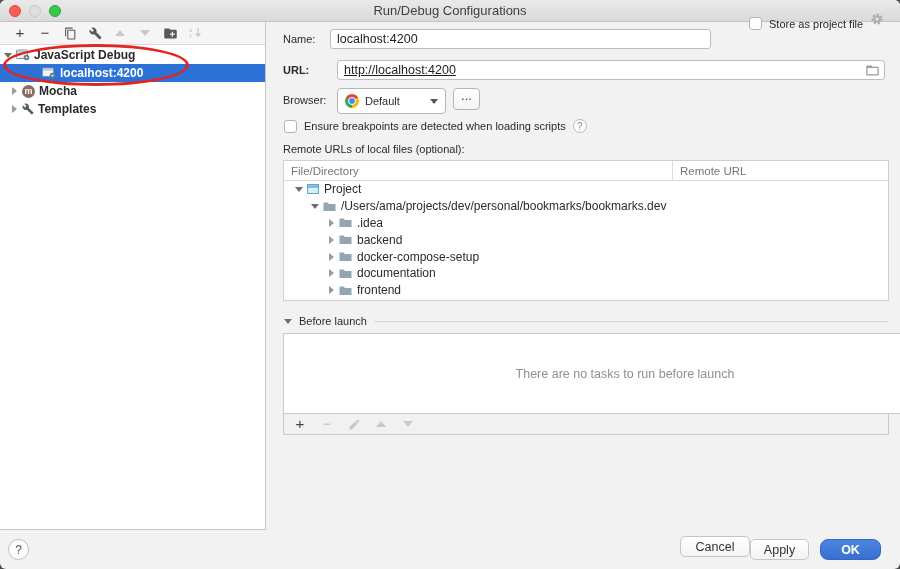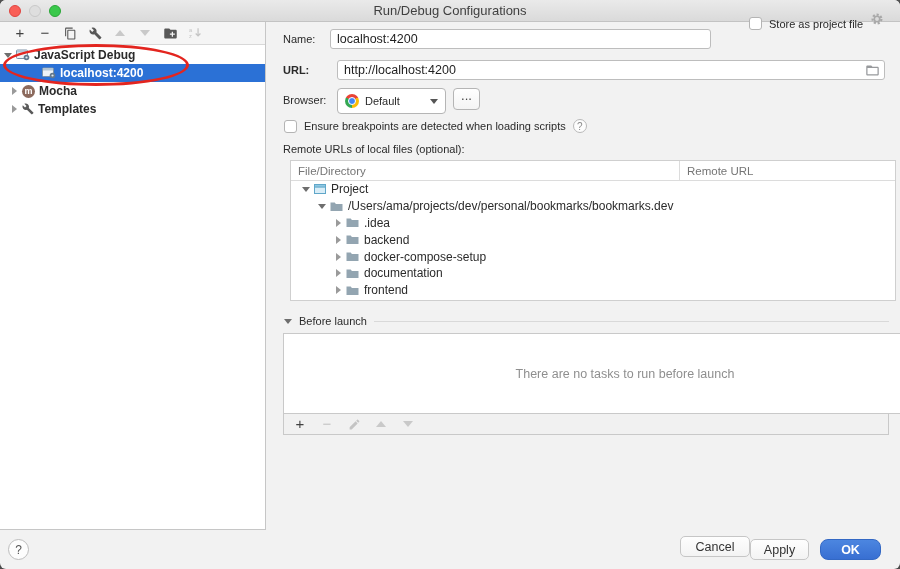--- a/index.html
+++ b/index.html
@@ -216,21 +216,21 @@
     <span>
       <svg width="14" height="14" viewBox="0 0 16 16">
           <circle cx="8" cy="8" r="5" fill="none" stroke="#a9a9a9" stroke-width="2.6" stroke-dasharray="2.4 2.1"></circle>
           <circle cx="8" cy="8" r="3.1" fill="none" stroke="#a9a9a9" stroke-width="1.8"></circle>
         </svg>
     </span>
   </div>
 
   <span class="lbl abs" style="left:283px; top:64px;font-weight:bold;">URL:</span>
   <div class="abs" style="left:337px; top:60px; width:548px; height:20px;">
-    <input class="field" style="width: 100%; height: 100%; padding-right: 35px;" value="http://localhost:4200">
+    <input class="field" style="width: 100%; height: 100%; padding-right: 35px; text-decoration: underline;" value="http://localhost:4200">
     <span class="abs" style="right:5px; top:3px;">
       <svg width="15" height="15" viewBox="0 0 24 24">
           <path fill="#97999c" d="M20 6h-8l-2-2H4c-1.1 0-1.99.9-1.99 2L2 18c0 1.1.9 2 2 2h16c1.1 0 2-.9 2-2V8c0-1.1-.9-2-2-2zm0 12H4V8h16v10z"></path>
         </svg>
     </span>
   </div>
 
   <span class="lbl abs" style="left:283px; top:94px;">Browser:</span>
   <div class="dropdown abs" style="left:337px; top:88px; width:109px;">
     <span class="chrome-ic"></span>
@@ -240,21 +240,21 @@
   <div class="more-btn abs" style="left:453px; top:88px; width:27px; height:22px;">...</div>
 
   <div class="row-flex abs" style="left:284px; top:119px;">
     <span class="cb"></span>
     <span class="lbl">Ensure breakpoints are detected when loading scripts</span>
     <span class="help-circle">?</span>
   </div>
 
   <span class="lbl abs" style="left:283px; top:143px;">Remote URLs of local files (optional):</span>
 
-  <div class="map-table abs" style="left:283px; top:160px; width:606px; height:141px;margin-left:7px;">
+  <div class="map-table abs" style="left:283px; top:160px; width:606px; height:141px;">
     <div class="map-head">
       <span class="hc hc1">File/Directory</span>
       <span class="hc">Remote URL</span>
     </div>
     <div class="map-row" style="padding-left:9px;">
       <span class="tw">
           <span class="tri-exp"></span>
         </span>
       <span class="mi">
         <svg width="12" height="12" viewBox="0 0 12 12">

